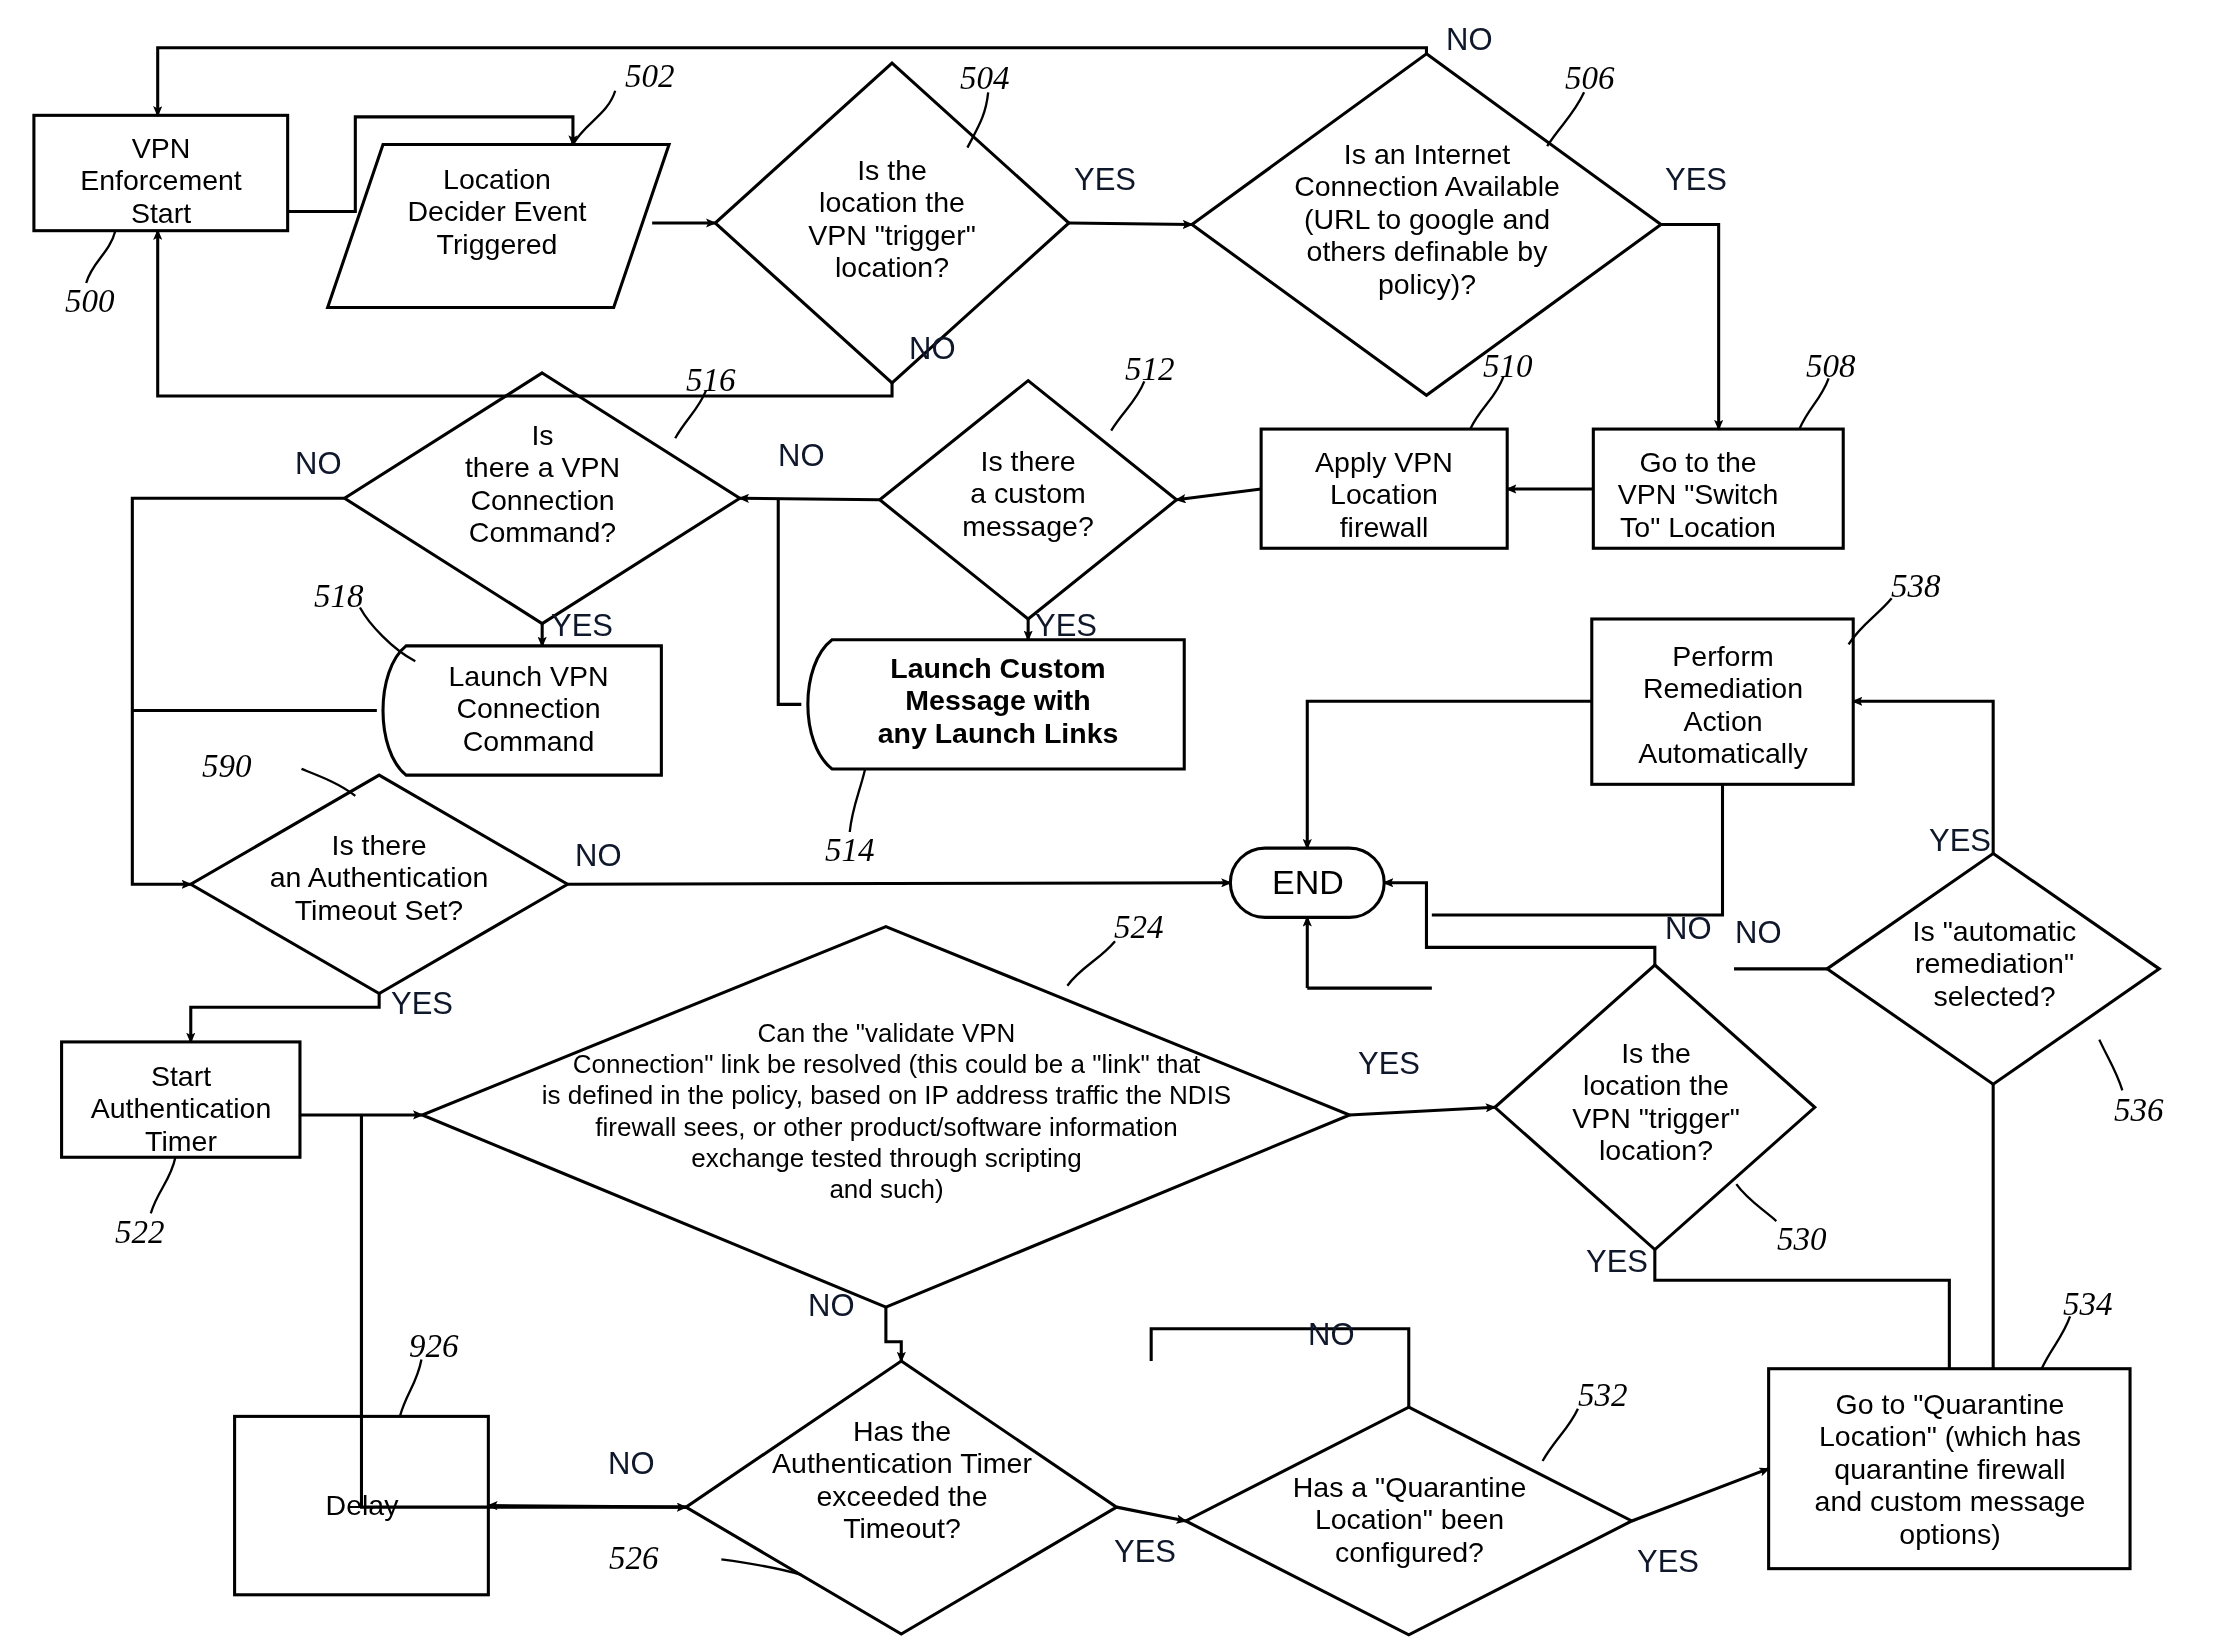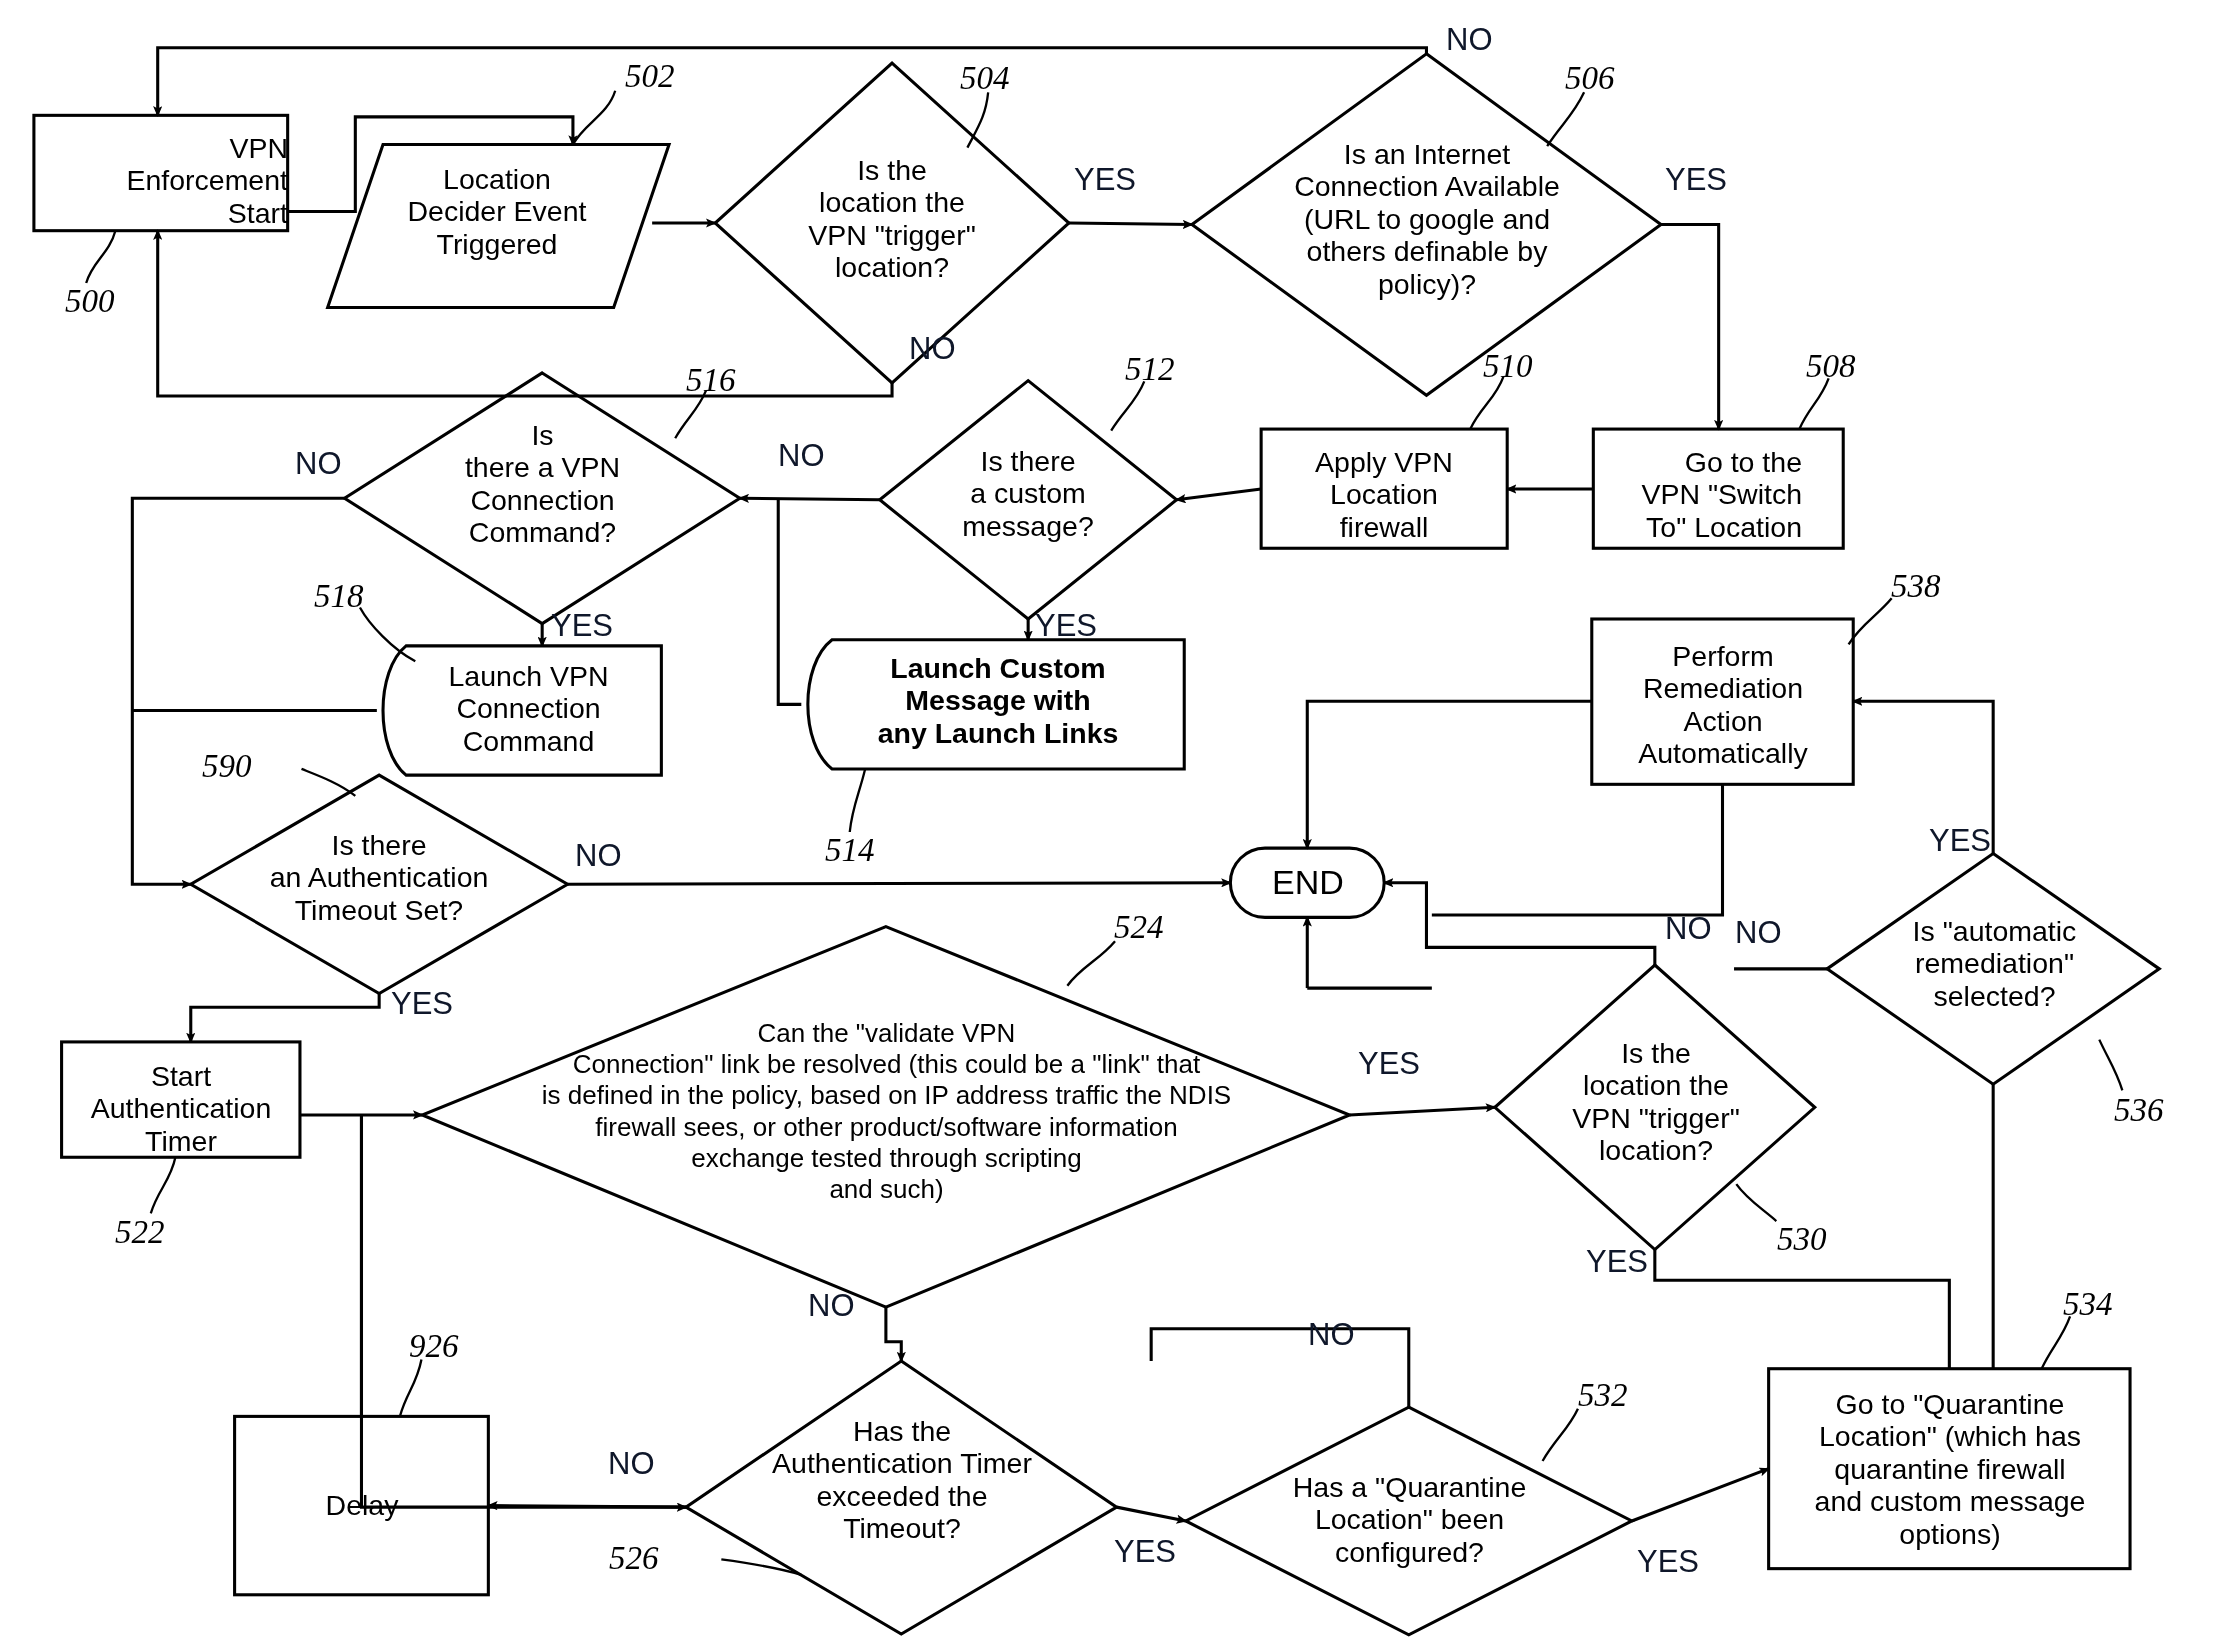--- a/index.html
+++ b/index.html
@@ -156,36 +156,36 @@
   <path class="lead" d="M1388,1282 C1405,1258 1430,1248 1450,1224"></path>
   <path class="lead" d="M1042,2048 C1008,2038 968,2032 938,2028"></path>
   <path class="lead" d="M520,1842 C528,1812 542,1800 548,1768"></path>
   <path class="lead" d="M2258,1540 C2272,1560 2292,1572 2310,1588"></path>
   <path class="lead" d="M2006,1900 C2022,1872 2040,1858 2052,1832"></path>
   <path class="lead" d="M2655,1780 C2668,1752 2682,1740 2692,1712"></path>
   <path class="lead" d="M2730,1352 C2742,1378 2752,1392 2760,1418"></path>
   <path class="lead" d="M2404,838 C2420,812 2442,800 2460,778"></path>
 </svg>
 
-<div class="txt nodetxt" style="left:34px;top:132px;width:254px;text-align:right;">VPN
+<div class="txt nodetxt" style="left:34px;top:132px;width:254px;">VPN
 Enforcement
 Start</div>
 <div class="txt nodetxt" style="left:351px;top:163px;width:292px;">Location
 Decider Event
 Triggered</div>
 <div class="txt nodetxt" style="left:742px;top:154px;width:300px;">Is the
 location the
 VPN "trigger"
 location?</div>
 <div class="txt nodetxt" style="left:1250px;top:138px;width:354px;">Is an Internet
 Connection Available
 (URL to google and
 others definable by
 policy)?</div>
-<div class="txt nodetxt" style="left:1594px;top:446px;width:208px;text-align:right;">Go to the
+<div class="txt nodetxt" style="left:1594px;top:446px;width:208px;">Go to the
 VPN "Switch
 To" Location</div>
 <div class="txt nodetxt" style="left:1261px;top:446px;width:246px;">Apply VPN
 Location
 firewall</div>
 <div class="txt nodetxt" style="left:905px;top:445px;width:246px;">Is there
 a custom
 message?</div>
 <div class="txt nodetxt" style="left:817px;top:652px;width:362px;font-weight:bold;">Launch Custom
 Message with

